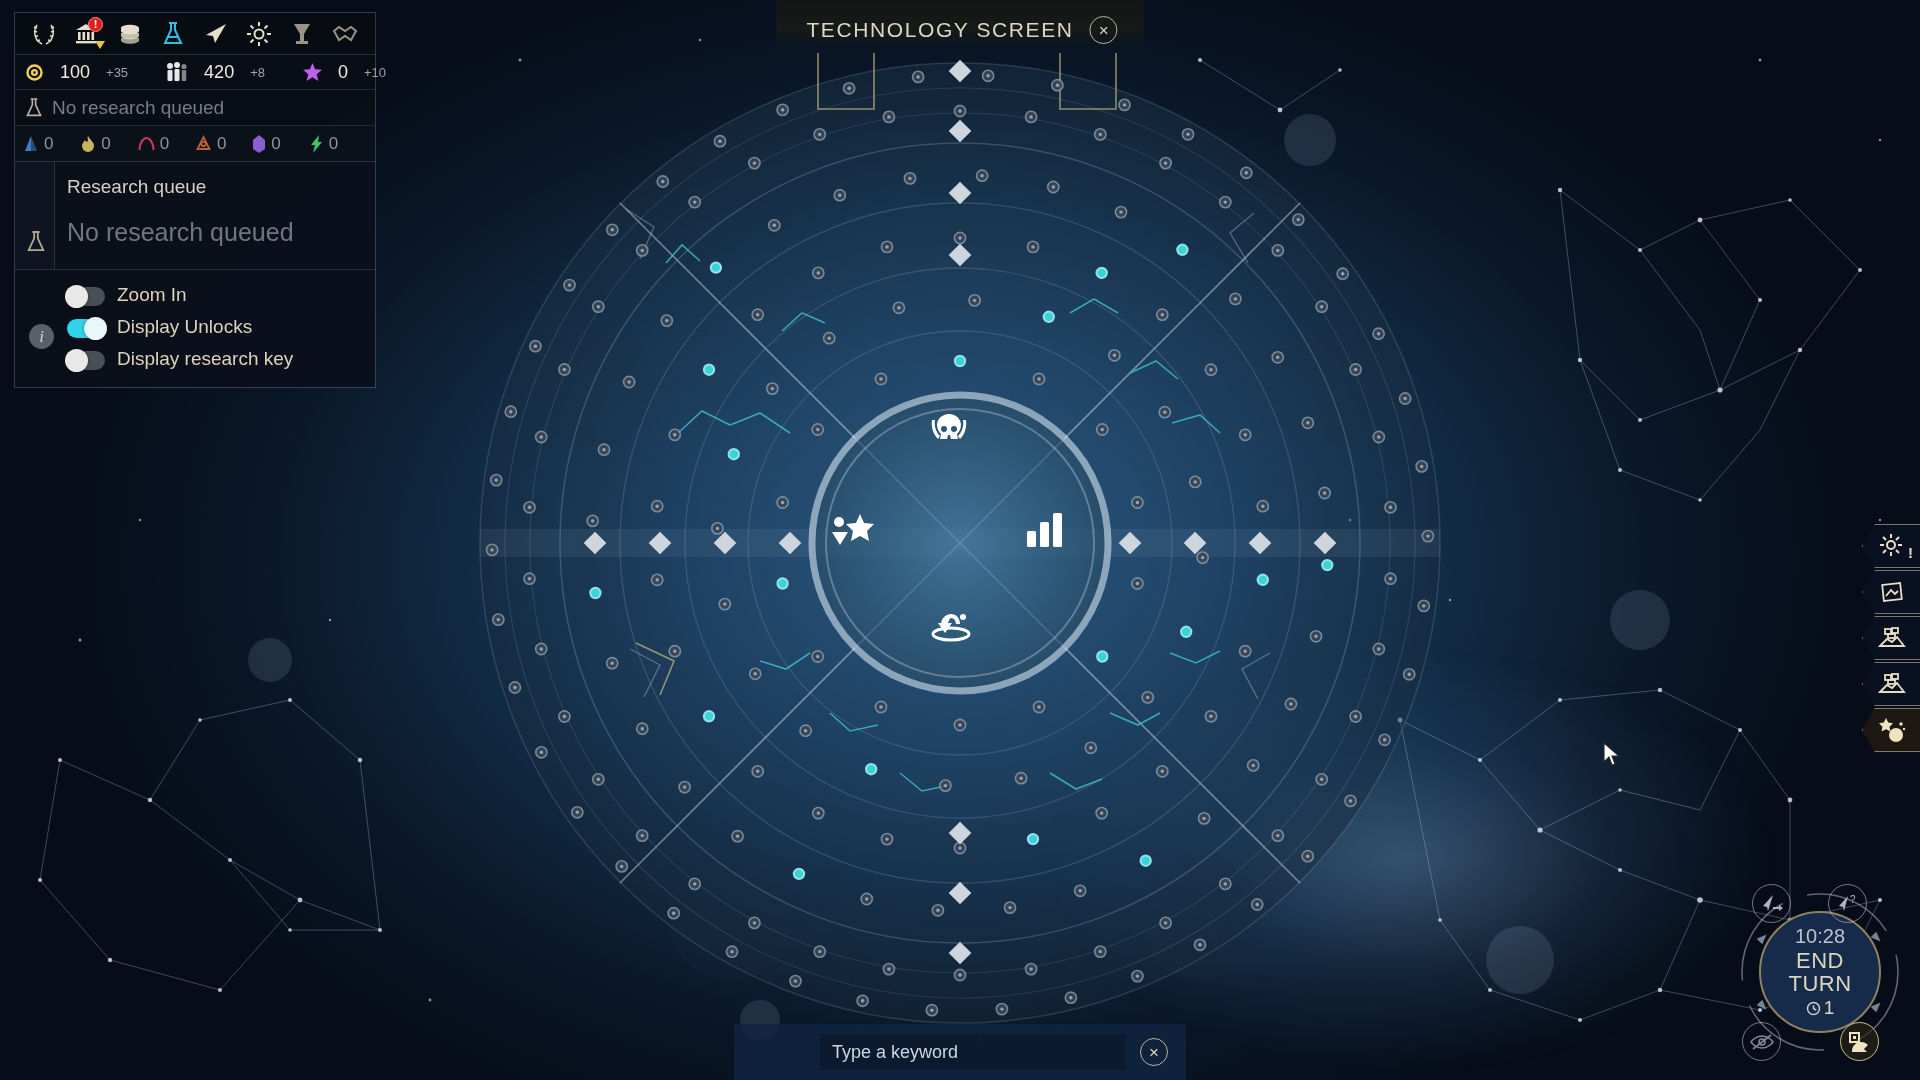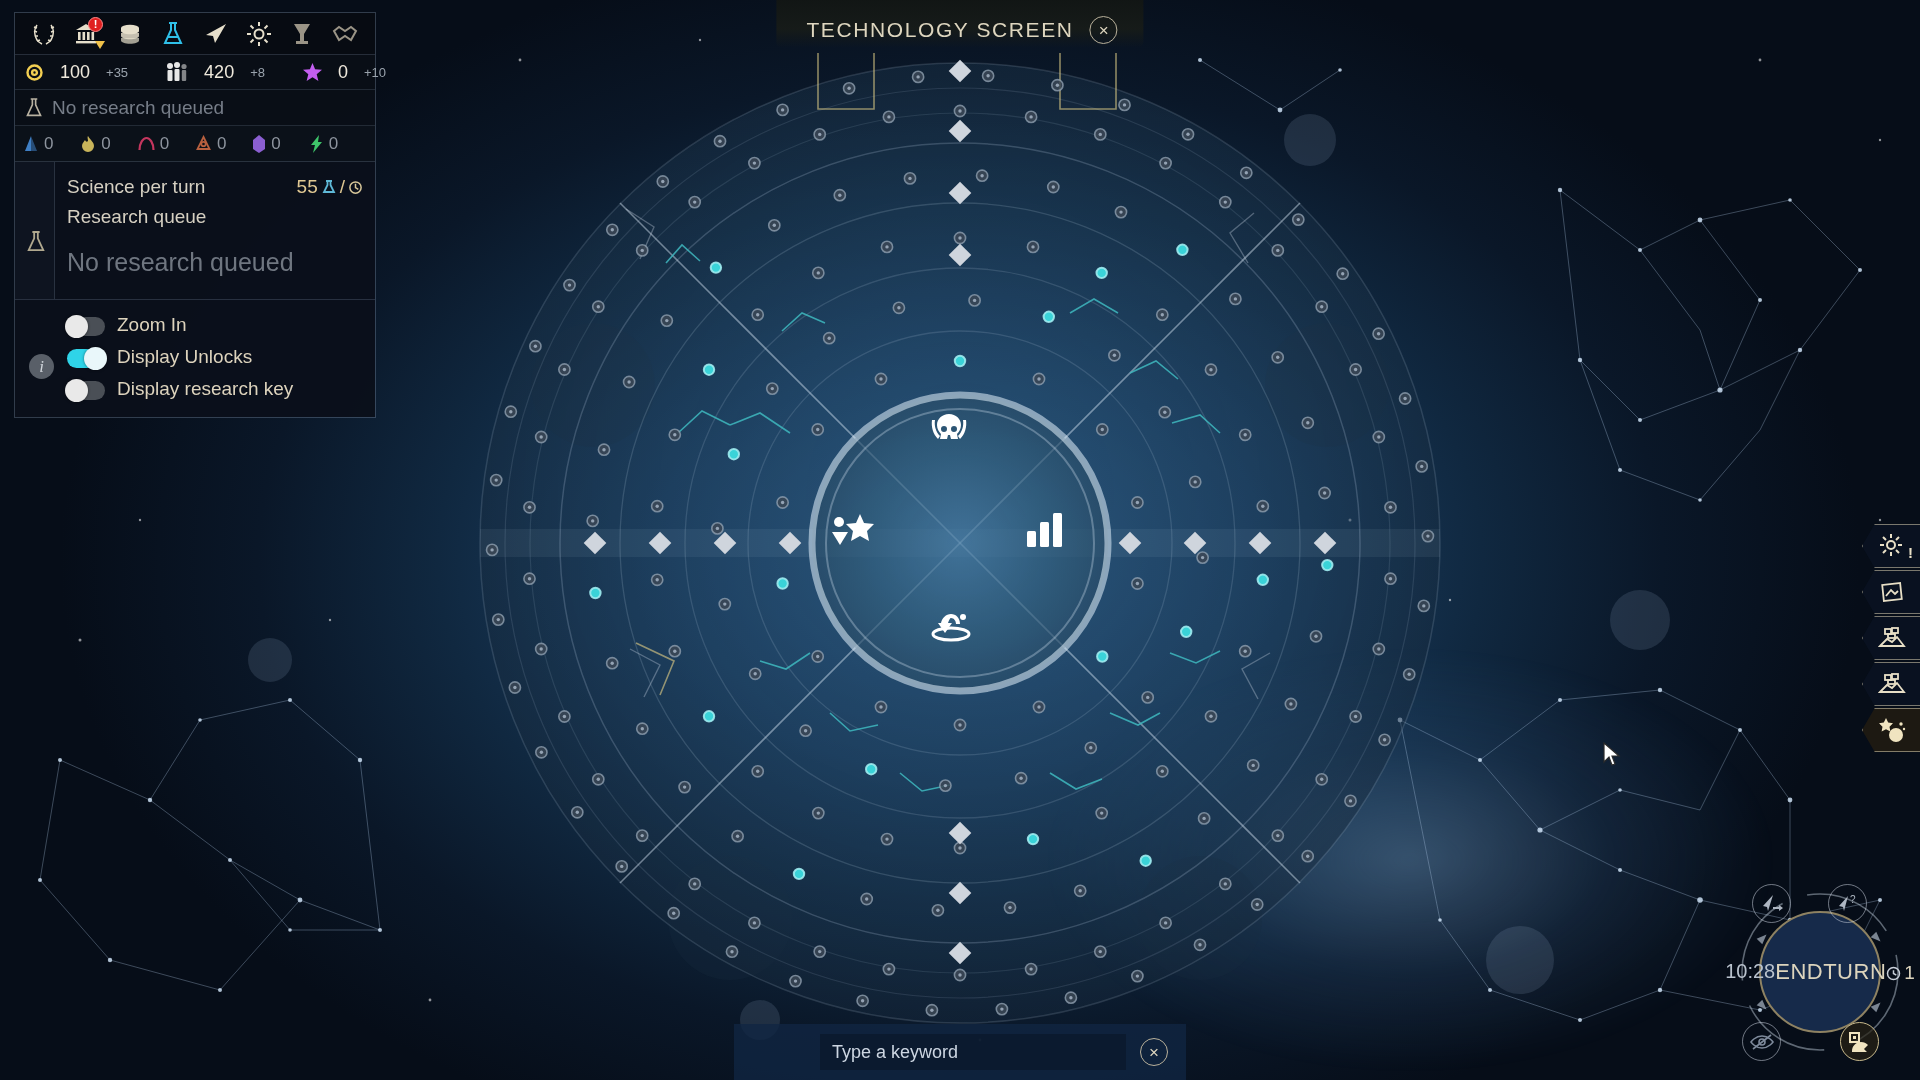--- a/index.html
+++ b/index.html
@@ -199,21 +199,21 @@
   }
   .rail-btn.accent { background: rgba(38,30,16,0.75); }
 
   
   #endturn-wrap { position: absolute; right: 12px; bottom: 8px; width: 176px; height: 200px; z-index: 40; }
   #endturn-btn {
     position: absolute; left: 50%; top: 100px; transform: translate(-50%,-50%);
     width: 122px; height: 122px; border-radius: 50%;
     background: #162a4a;
     border: 2px solid #8e8262;
-    display: flex; flex-direction: row; align-items: center; justify-content: center;
+    display: flex; flex-direction: column; align-items: center; justify-content: center;
     color: #dcd4bd; cursor: pointer;
   }
   #endturn-btn .clock { font-size: 20px; color: #b9c2cd; margin-bottom: 1px; }
   #endturn-btn .lbl { font-size: 22px; line-height: 1.05; letter-spacing: .5px; }
   #endturn-btn .turn { font-size: 19px; display: flex; align-items: center; gap: 3px; margin-top: 2px; }
   .mini-round {
     position: absolute; width: 39px; height: 39px; border-radius: 50%;
     border: 1.4px solid rgba(200,208,220,0.55);
     display: flex; align-items: center; justify-content: center;
     cursor: pointer;
@@ -910,34 +910,20 @@
 
     <div class="hud-tip">
       <div class="tip-gutter"></div>
       <div class="tip-gutter-ico" style="top:68px;">
         <svg width="20" height="24" viewBox="0 0 22 26" fill="none" stroke="#b1a98f" stroke-width="2">
             <path d="M7 2h8M9 2v7L3 22h16L13 9V2"></path>
           </svg>
       </div>
       <div class="tip-body">
         <div class="tip-line">
-          <span>Science per turn</span>
-          <span class="v">
-            <span>55</span>
-            <svg width="16" height="16" viewBox="0 0 16 16" fill="none" stroke="#5fb9d8" stroke-width="1.8">
-                <path d="M5 2h6M6.5 2v4L3 13h10L9.5 6V2"></path>
-              </svg>
-            <span>/</span>
-            <svg width="15" height="15" viewBox="0 0 16 16" fill="none" stroke="#d8c79a" stroke-width="1.6">
-                <circle cx="8" cy="8" r="6"></circle>
-                <path d="M8 4v4l3 2"></path>
-              </svg>
-          </span>
-        </div>
-        <div class="tip-line">
           <span>Research queue</span>
         </div>
         <div class="tip-sub">No research queued</div>
       </div>
     </div>
 
     <div class="hud-toggles">
       <div class="info-badge">i</div>
 
       <div class="tg-row">

